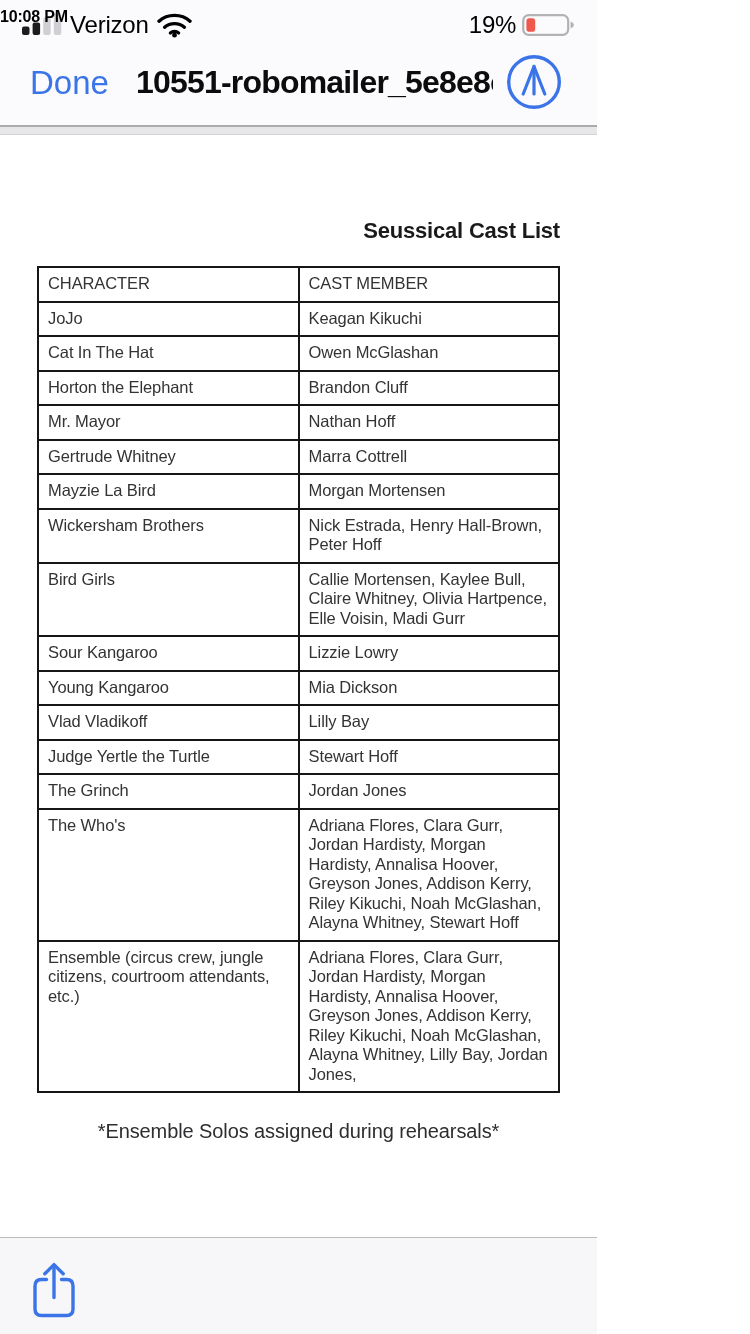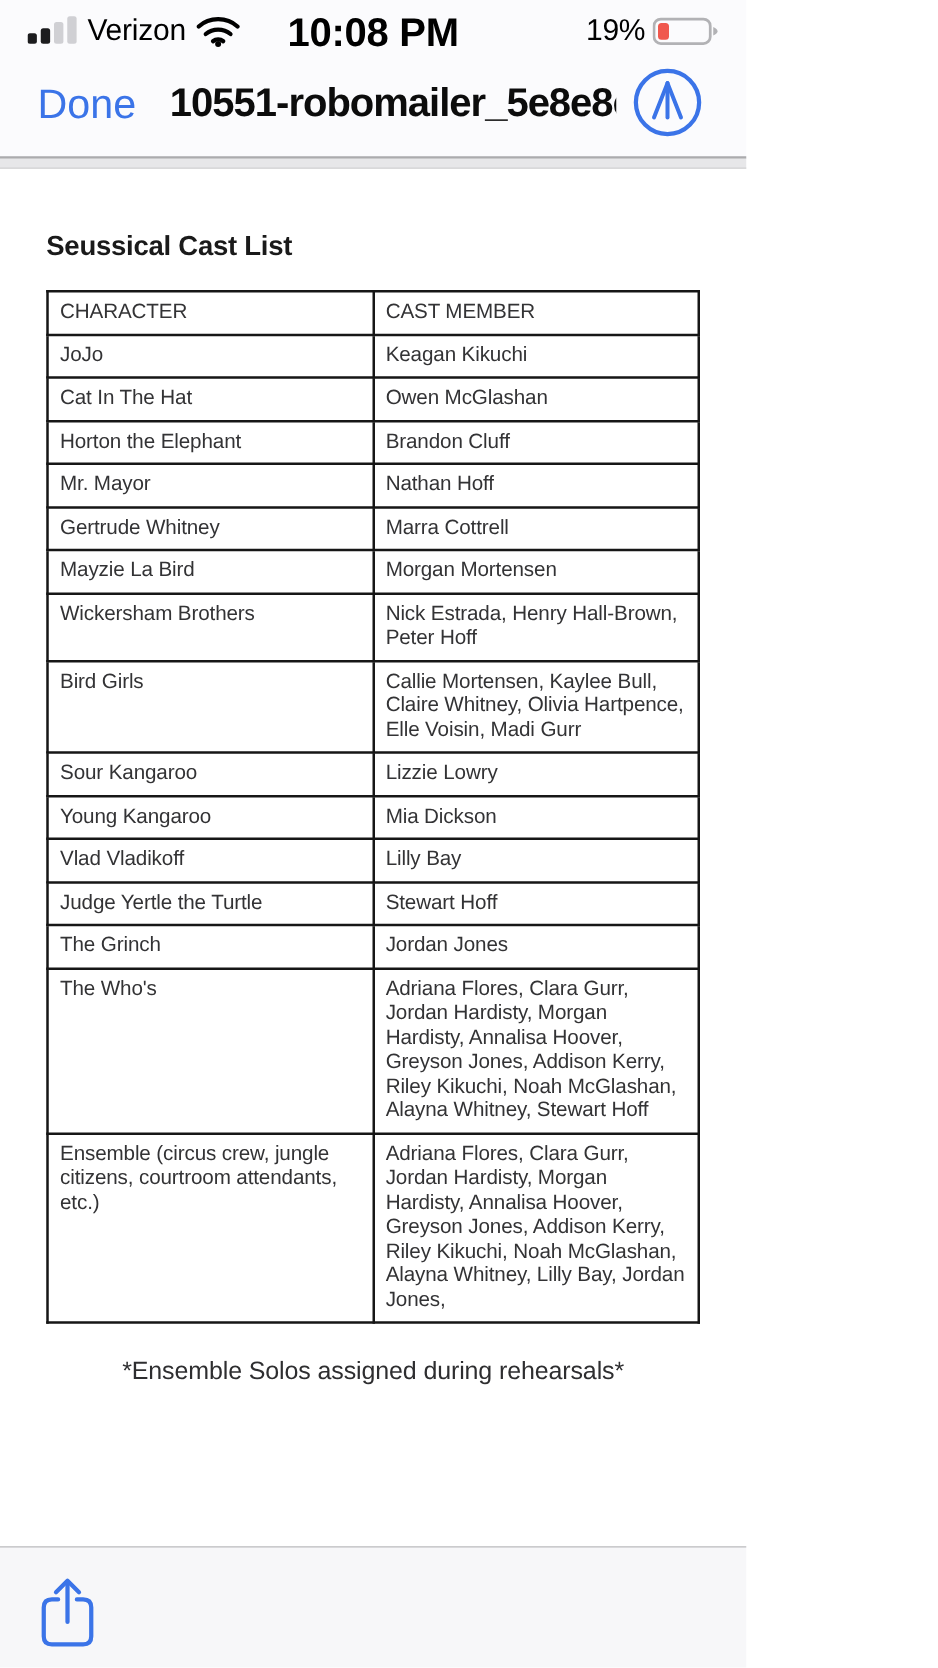--- a/index.html
+++ b/index.html
@@ -16,21 +16,21 @@
   
   .top-chrome { background:#fbfbfd; border-bottom:2px solid #ababad; }
   .status-bar {
     height:45px; display:flex; align-items:center;
     padding:4px 20px 0 22px; font-size:23px; color:#000;
   }
   .sb-left { display:flex; align-items:center; gap:8px; }
   .carrier { font-size:24px; letter-spacing:-0.2px; }
   .sb-time {
     position:absolute; left:0; right:0; top:8px;
-    text-align:center; font-size:32px; font-weight:700; letter-spacing:-0.2px;
+    font-size:16px; font-weight:700; letter-spacing:-0.2px;
     pointer-events:none;
   }
   .sb-right { margin-left:auto; display:flex; align-items:center; gap:6px; }
   .battery-pct { font-size:24px; letter-spacing:-0.3px; }
 
   .nav-bar {
     height:80px; display:flex; align-items:center;
     padding:0 34px 6px 30px; position:relative;
   }
   .done-btn {
@@ -44,21 +44,21 @@
     margin-left:27px; letter-spacing:-0.8px;
     flex:1; white-space:nowrap; overflow:hidden;
   }
   .markup-btn { background:none; border:none; cursor:pointer; padding:0; margin-left:12px; display:flex; }
 
   .nav-strip { height:8px; background:#e7e7e9; border-bottom:1px solid #d2d2d4; }
 
   
   .document { padding:0 37px; }
   .doc-title {
-    margin-top:49px; text-align:left;
+    margin-top:83px; text-align:right;
     font-size:22px; font-weight:700; color:#1a1a1a; letter-spacing:-0.2px;
   }
   table.cast-table {
     margin-top:22px; width:100%;
     border-collapse:collapse; table-layout:fixed;padding-left:10px;
   }
   .cast-table th, .cast-table td {
     border:2px solid #161616;
     width:50%;
     padding:6px 8px 7px 9px;

